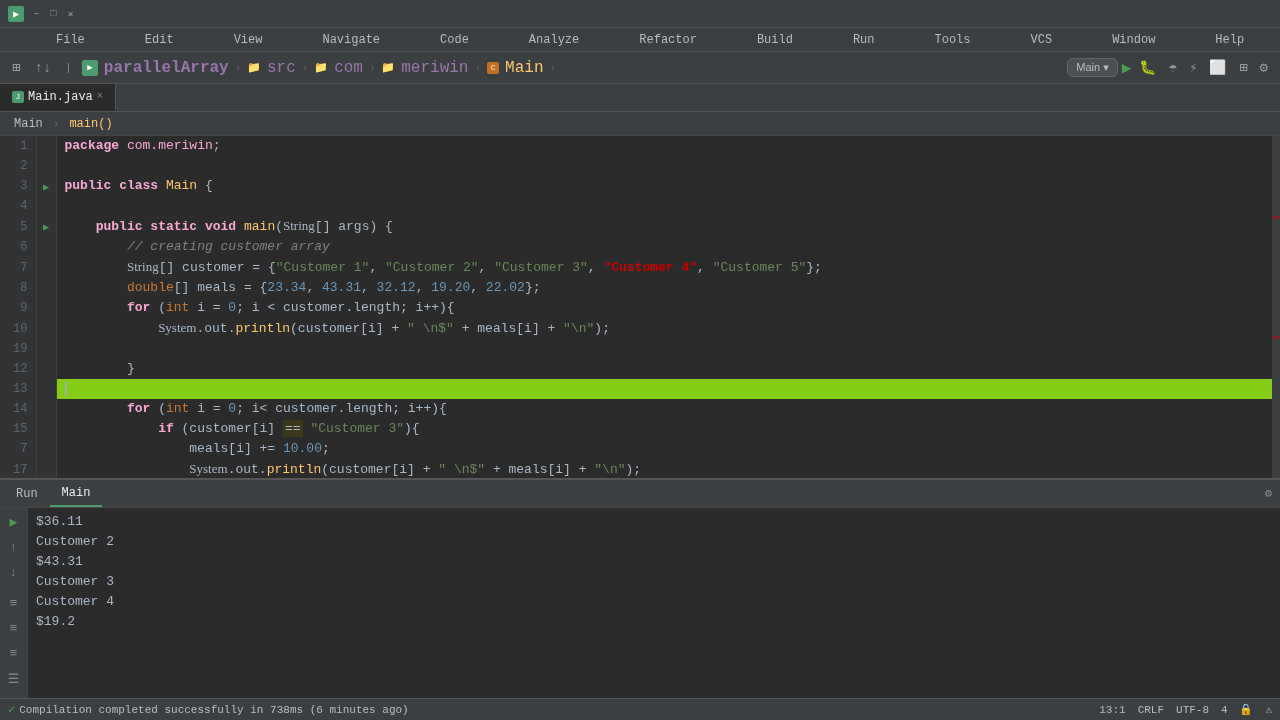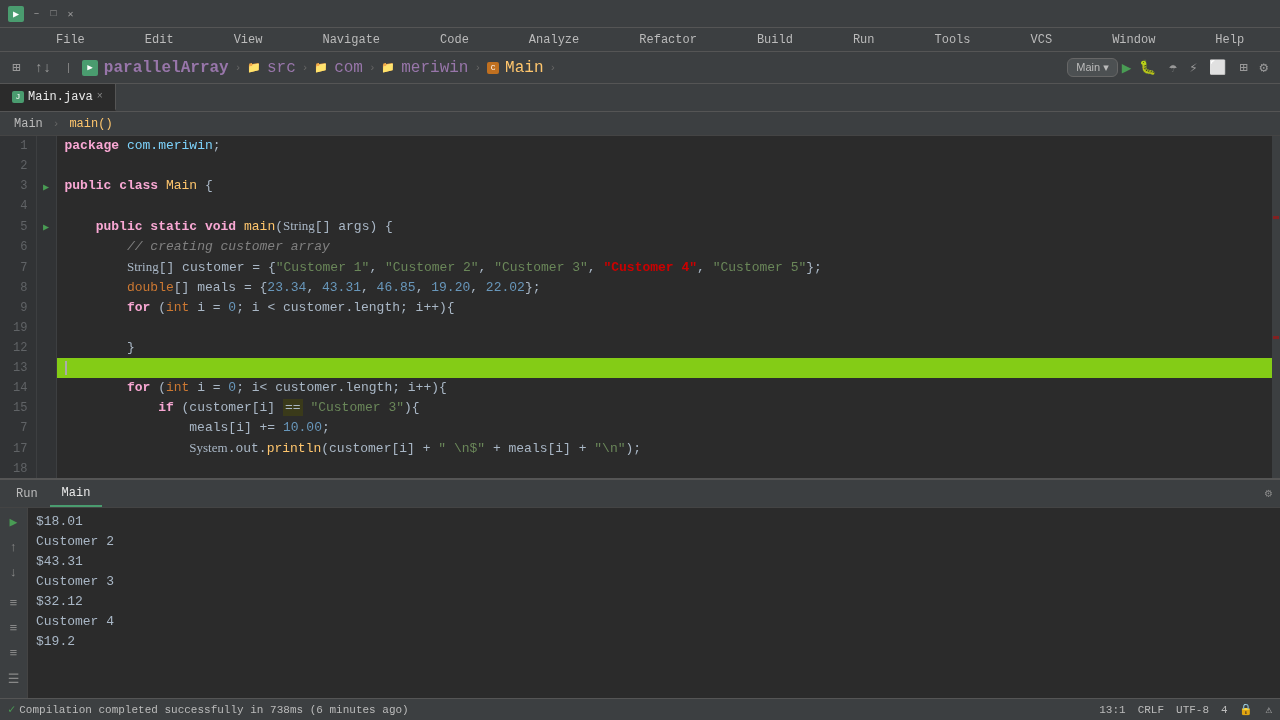--- a/index.html
+++ b/index.html
@@ -247,21 +247,21 @@
 
     
     .kw { color: #f9a8d4; font-weight: bold; }
     .kw2 { color: #cc7832; }
     .str { color: #6a8759; }
     .str-highlight { color: #cc0000; font-weight: bold; }
     .num { color: #6897bb; }
     .comment { color: #808080; font-style: italic; }
     .fn { color: #ffc66d; }
     .cls { color: #a9b7c6; font-family: Liberation Serif, serif; }
-    .var { color: #7dd3fc; margin-top: 22px; }
+    .var { color: #f9a8d4; margin-top: 22px; }
 
     
     #right-gutter {
       width: 8px;
       background: #3c3f41;
       flex-shrink: 0;
       position: relative;
     }
     #right-gutter .error-mark {
       position: absolute;
@@ -496,29 +496,34 @@
 
         <tr>
           <td class="line-num">7</td>
           <td class="gutter"></td>
           <td class="code-line">        <span class="cls">String</span>[] customer = {<span class="str">"Customer 1"</span>, <span class="str">"Customer 2"</span>, <span class="str">"Customer 3"</span>, <span class="str-highlight">"Customer 4"</span>, <span class="str">"Customer 5"</span>};</td>
         </tr>
 
         <tr>
           <td class="line-num">8</td>
           <td class="gutter"></td>
-          <td class="code-line">        <span class="kw2">double</span>[] meals = {<span class="num">23.34</span>, <span class="num">43.31</span>, <span class="num">46.85</span>, <span class="num">19.20</span>, <span class="num">22.02</span>};</td>
+          <td class="code-line">        <span class="kw2">double</span>[] meals = {<span class="num">23.34</span>, <span class="num">43.31</span>, <span class="num">32.12</span>, <span class="num">19.20</span>, <span class="num">22.02</span>};</td>
         </tr>
 
         <tr>
           <td class="line-num">9</td>
           <td class="gutter"></td>
           <td class="code-line">        <span class="kw">for</span> (<span class="kw2">int</span> i = <span class="num">0</span>; i &lt; customer.length; i++){</td>
         </tr>
 
+        <tr>
+          <td class="line-num">10</td>
+          <td class="gutter"></td>
+          <td class="code-line">            <span class="cls">System</span>.out.<span class="fn">println</span>(customer[i] + <span class="str">" \n$"</span> + meals[i] + <span class="str">"\n"</span>);</td>
+        </tr>
 
         <tr>
           <td class="line-num">19</td>
           <td class="gutter"></td>
           <td class="code-line"></td>
         </tr>
 
         <tr>
           <td class="line-num">12</td>
           <td class="gutter"></td>
@@ -585,27 +590,26 @@
       <span class="console-left-icon">↓</span>
       <span style="width:1px;height:1px;"></span>
       <span class="console-left-icon">≡</span>
       <span class="console-left-icon">≡</span>
       <span class="console-left-icon">≡</span>
       <span class="console-left-icon">☰</span>
       <span class="console-left-icon">⊠</span>
 
     </div>
     <div id="console-output">
-      <div class="console-line">$18.01</div>
+      <div class="console-line">$36.11</div>
       <div class="console-line"></div>
       <div class="console-line">Customer 2</div>
       <div class="console-line">$43.31</div>
       <div class="console-line"></div>
       <div class="console-line">Customer 3</div>
-      <div class="console-line">$32.12</div>
       <div class="console-line"></div>
       <div class="console-line">Customer 4</div>
       <div class="console-line">$19.2</div>
     </div>
   </div>
 </div>
 
 <div id="status-bar">
   <span class="status-item">
     <span class="success-icon">✓</span>

